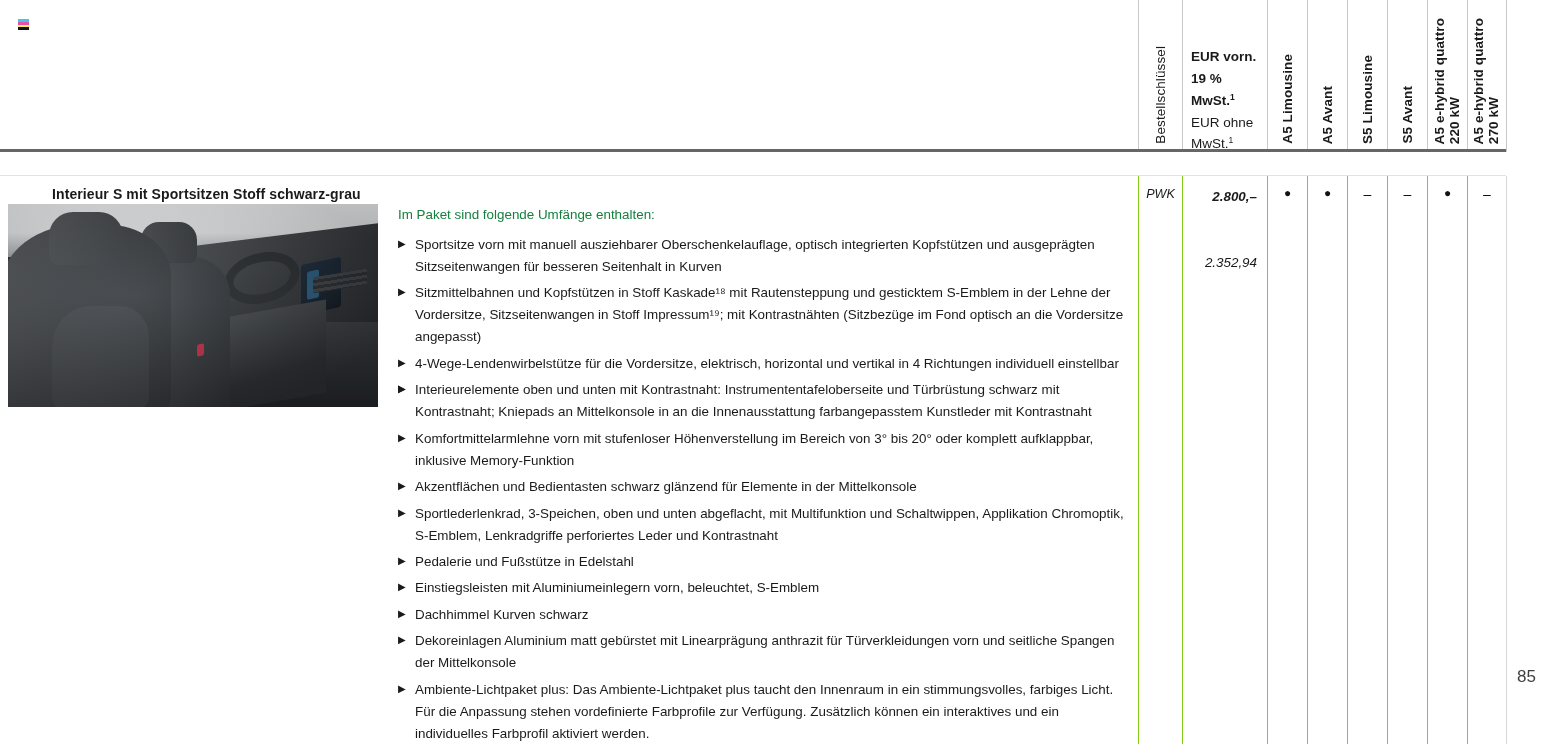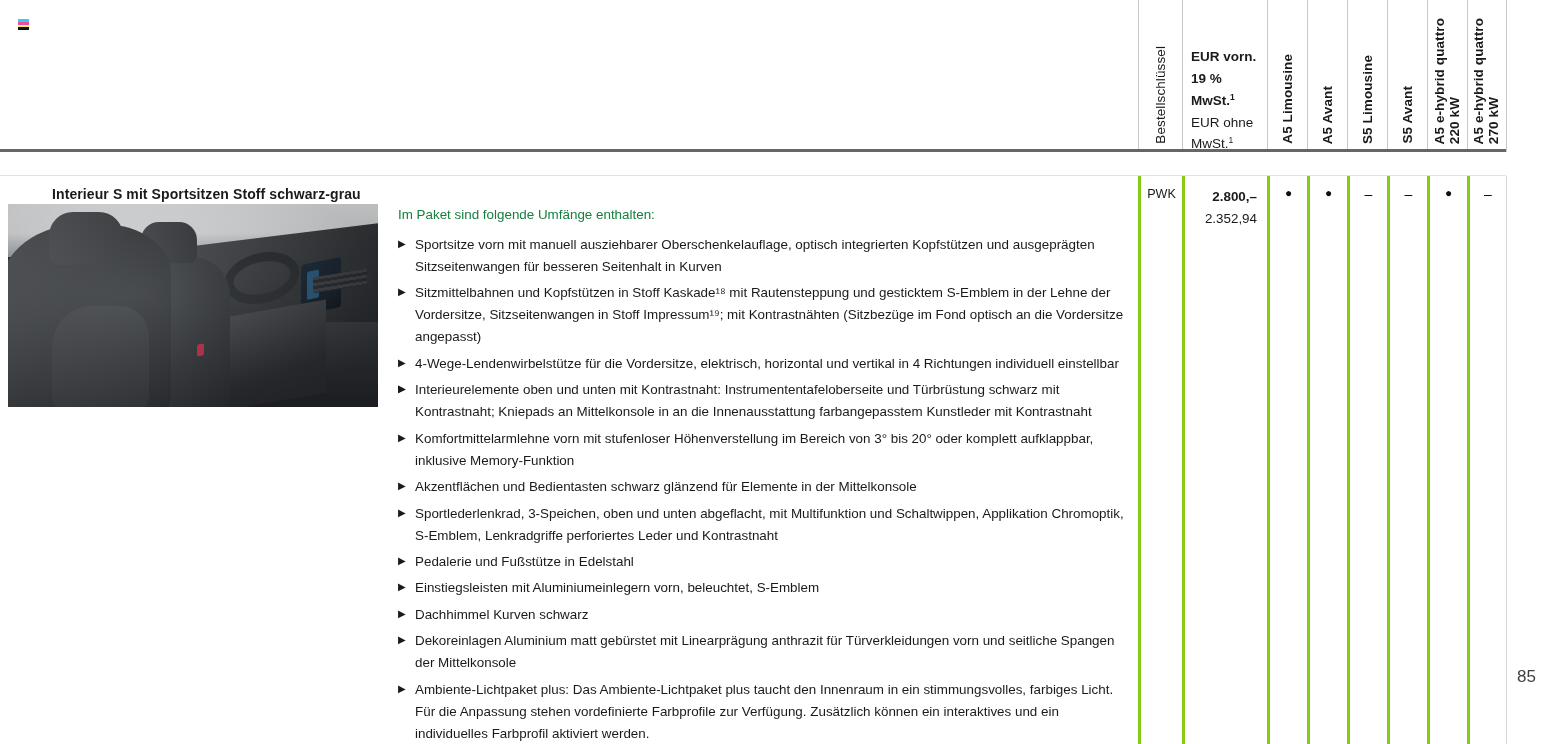--- a/index.html
+++ b/index.html
@@ -289,39 +289,40 @@
   
   .row-cols {
     position: absolute;
     left: 1138px;
     top: 0;
     height: 568px;
     display: flex;
     align-items: stretch;
   }
   .vcol {
-    border-left: 3px solid #84cc16;
+    border-left: 1px solid #84cc16;
     box-sizing: border-box;
     position: relative;
     padding-top: 10px;
     text-align: center;
     font-size: 13px;
+    font-style: italic;
   }
   .vcol:last-child { border-right: 1px solid #d6d6d6; }
   .vcol .key {
     font-size: 12.6px;
     font-weight: 400;
     color: #1a1a1a;
   }
   .vcol.price-col {
     text-align: right;
     padding-right: 10px;
   }
   .vcol .p1 { font-weight: 700; font-size: 13.4px; display: block; line-height: 1.62; }
-  .vcol .p2 { font-weight: 400; font-size: 13.4px; display: block; line-height: 1.62; }
+  .vcol .p2 { font-weight: 400; font-size: 13.4px; display: block; line-height: 1.62; margin-top: 44px; }
   .mark { font-size: 13px; line-height: 1.2; display: block; color: #111; }
   .mark.dot { font-size: 12px; }
   .mark.dash { font-size: 14px; }
 
   
   .pageno {
     position: absolute;
     right: 14px;
     bottom: 57px;
     font-size: 17px;

